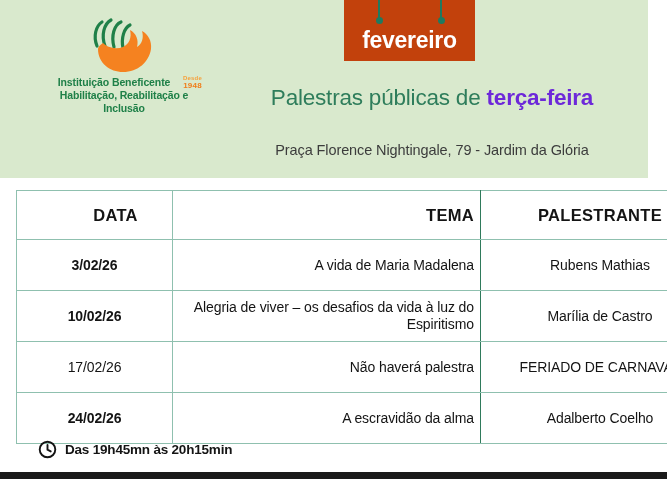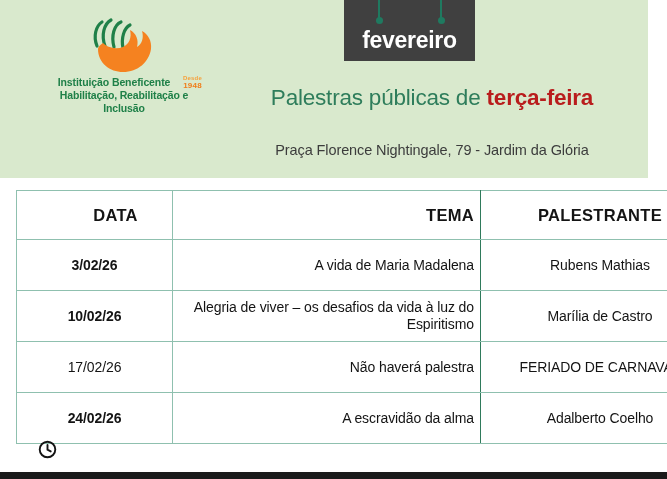--- a/index.html
+++ b/index.html
@@ -88,21 +88,21 @@
     margin-top: 1px;
   }
 
   
   .month-banner {
     position: absolute;
     left: 344px;
     top: 0;
     width: 131px;
     height: 61px;
-    background: #404040;
+    background: #c2410c;
   }
   .pin {
     position: absolute;
     top: 0;
     width: 2px;
     height: 20px;
     background: #1f7a60;
   }
   .pin::after {
     content: "";
@@ -135,21 +135,21 @@
     top: 85px;
     width: 400px;
     text-align: center;
     font-size: 22.5px;
     color: #2e7d5b;
     letter-spacing: -0.2px;
     white-space: nowrap;
   }
   .lecture-title .strong {
     font-weight: bold;
-    color: #b91c1c;
+    color: #6d28d9;
   }
   .address {
     position: absolute;
     left: 212px;
     top: 142px;
     width: 440px;
     text-align: center;
     font-size: 14.5px;
     color: #3c3c3c;
     letter-spacing: -0.1px;
@@ -328,19 +328,20 @@
   </tbody>
 </table>
 
 <div class="footer">
 
   <div class="time-block">
     <svg class="clock-icon" viewBox="0 0 20 20" aria-hidden="true">
       <circle cx="10" cy="10" r="8.2" fill="none" stroke="#141414" stroke-width="2"></circle>
       <path d="M10 5.2 L10 10.2 L13.4 12" fill="none" stroke="#141414" stroke-width="2" stroke-linecap="round"></path>
     </svg>
+    <span class="time-text">Das 19h45mn às 20h15min</span>
   </div>
 
   <div class="service-block">
   </div>
 </div>
 
 <div class="bottom-bar"></div>
 
 </body></html>

